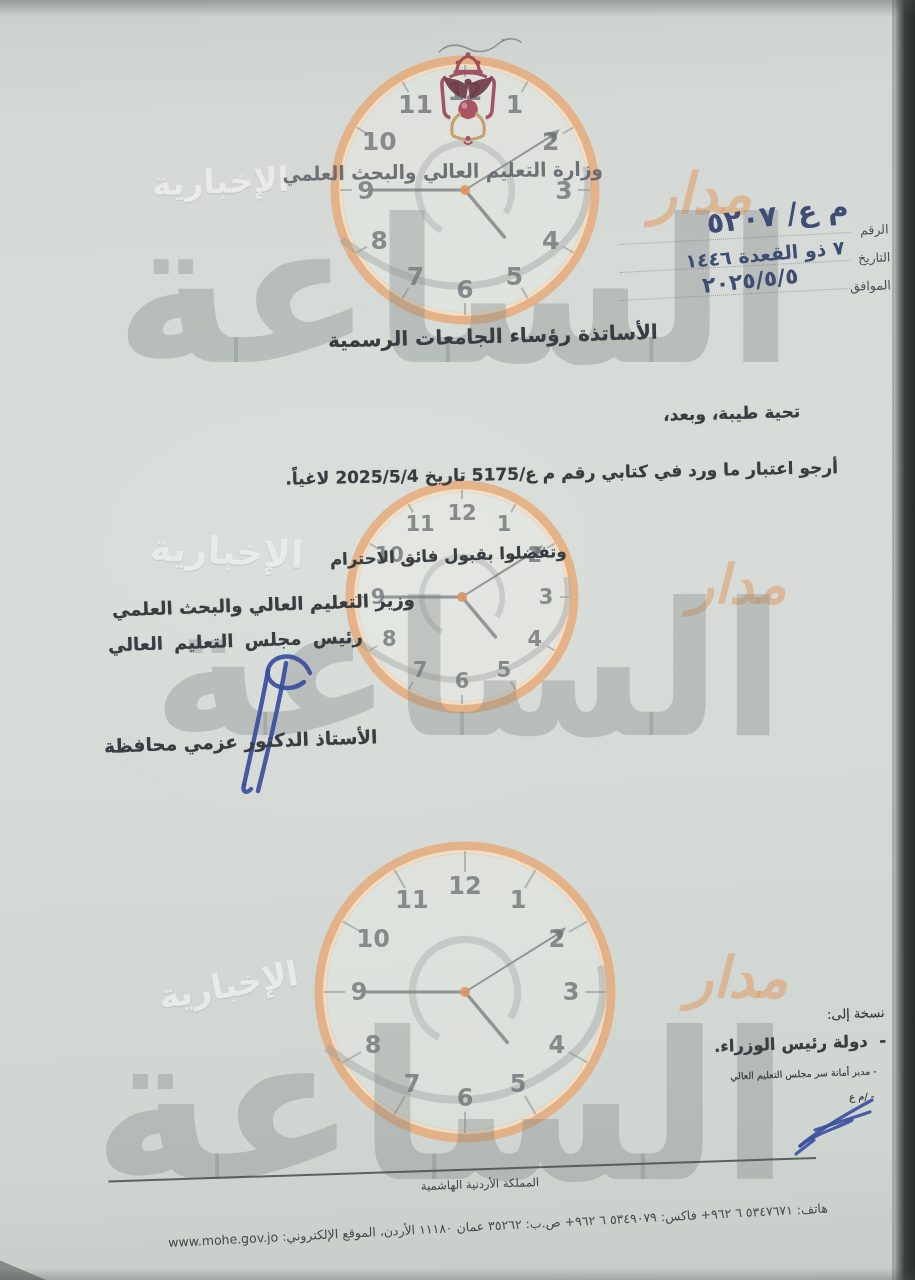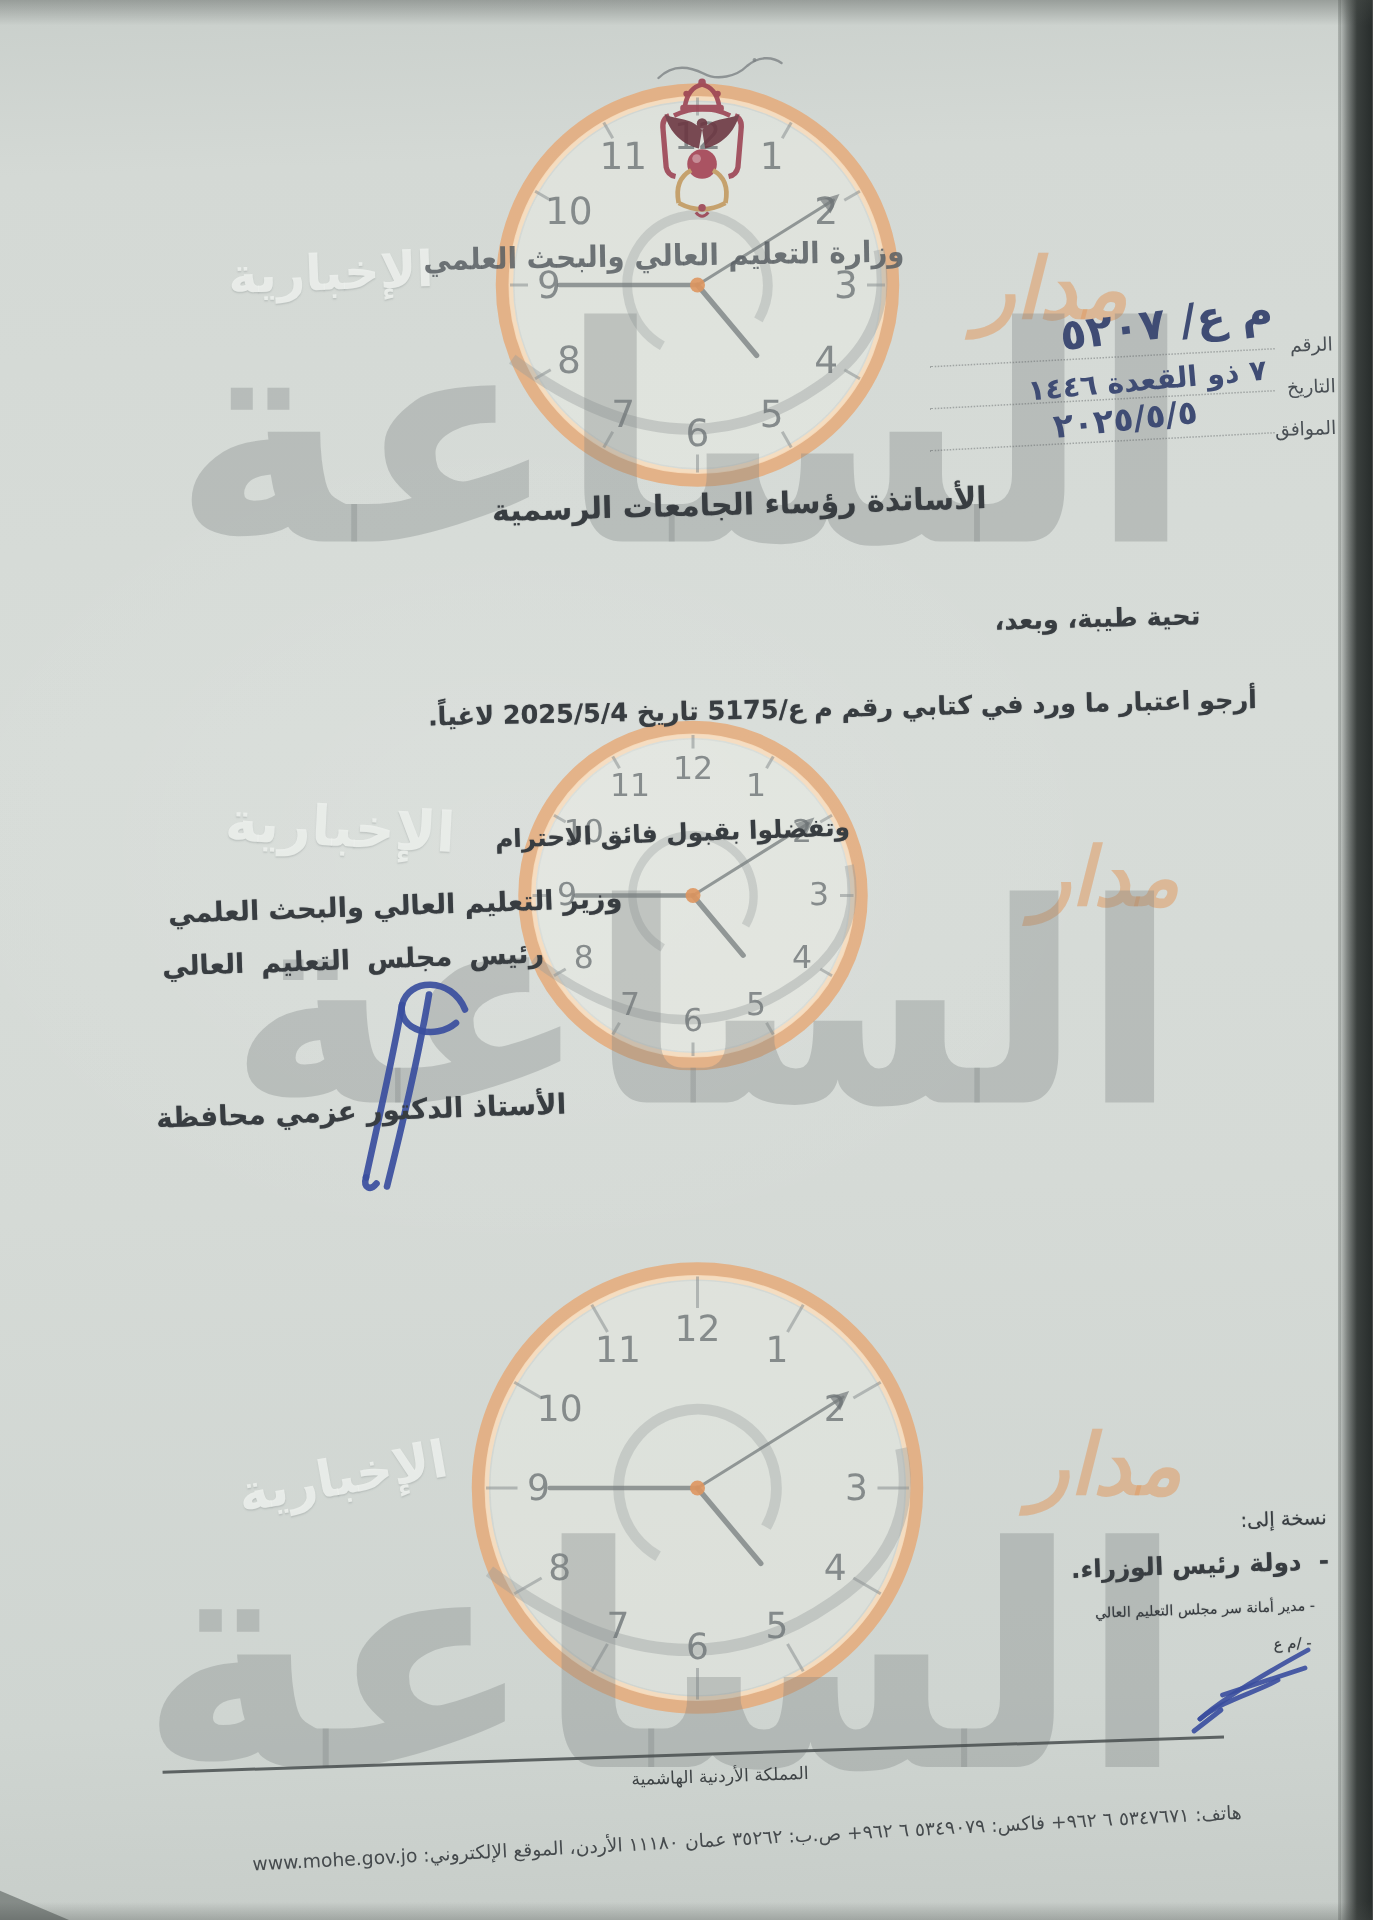--- a/index.html
+++ b/index.html
@@ -15,21 +15,21 @@
   .hand{color:#3f4c74;font-weight:bold;white-space:nowrap;}
   .lbl{color:#4a5055;font-size:12.5px;white-space:nowrap;}
   .tiny{font-weight:normal;}
   
   .wm-layer{position:absolute;inset:0;pointer-events:none;}
   .wm-madar{position:absolute;font-weight:900;color:rgba(224,154,99,.55);white-space:nowrap;line-height:1;font-style:italic;}
   .wm-akhbaria{position:absolute;font-weight:900;color:rgba(236,239,236,.9);white-space:nowrap;line-height:1;
     text-shadow:0 1px 1px rgba(120,126,126,.25);}
   .wm-saa{position:absolute;font-weight:900;color:rgba(125,131,131,.34);white-space:nowrap;line-height:1;direction:rtl;}
   .wm-clock{position:absolute;}
-  .cnum{position:absolute;transform:translate(-50%,-50%);color:rgba(108,114,116,.78);font-weight:normal;line-height:1;}
+  .cnum{position:absolute;transform:translate(-50%,-50%);color:rgba(108,114,116,.78);font-weight:bold;line-height:1;}
   
   .edge-right{position:absolute;top:0;right:0;width:23px;height:100%;
     background:linear-gradient(90deg,rgba(62,67,65,0) 0%,rgba(62,67,65,.55) 26%,#3a3f3d 55%,#272c2b 100%);}
   .edge-right2{position:absolute;top:0;right:21px;width:2px;height:100%;background:rgba(140,146,142,.5);}
   .edge-top{position:absolute;top:0;left:0;width:100%;height:17px;
     background:linear-gradient(180deg,rgba(70,75,72,.38),rgba(70,75,72,0));}
   .edge-bottom{position:absolute;bottom:0;left:0;width:100%;height:12px;
     background:linear-gradient(0deg,rgba(70,75,72,.30),rgba(70,75,72,0));}
   .corner-bl{position:absolute;left:0;bottom:0;width:46px;height:26px;
     background:rgba(52,57,55,.45);clip-path:polygon(0 100%,0 25%,100% 100%);}

